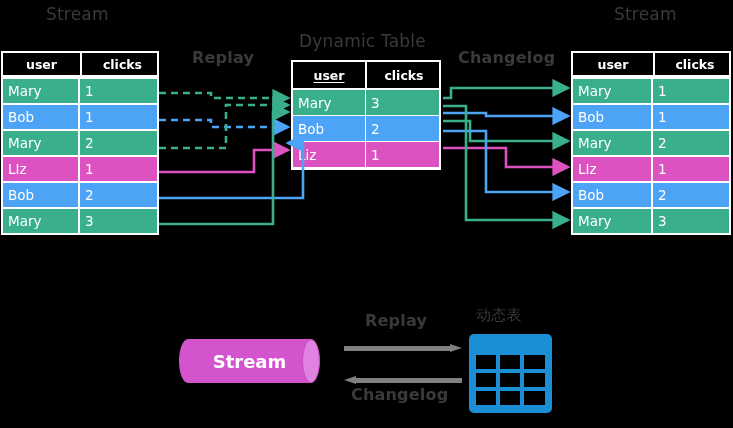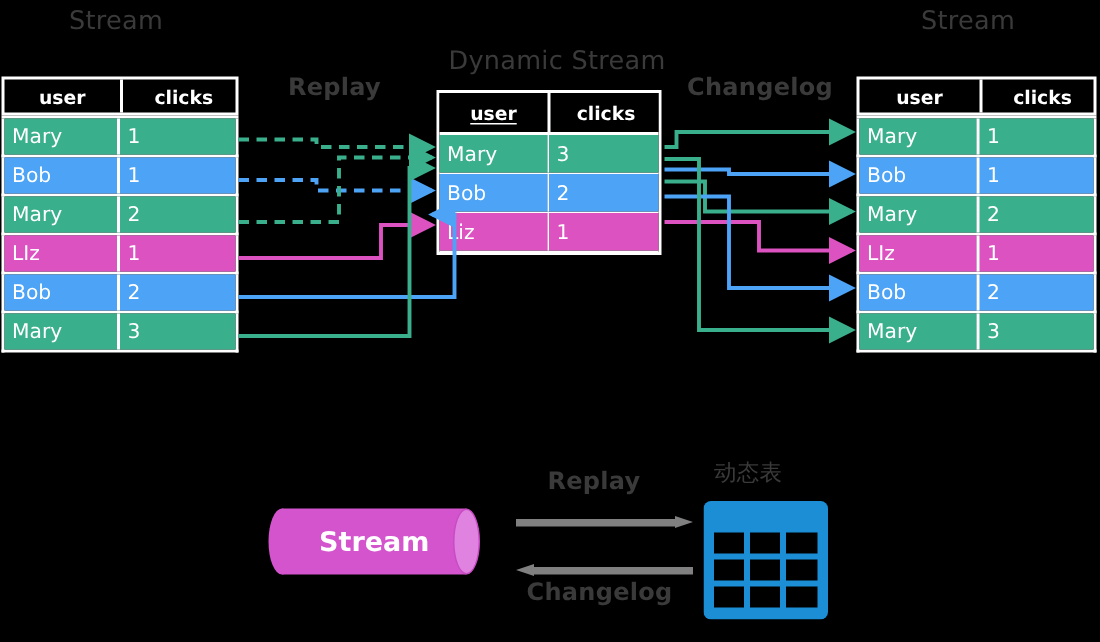--- a/index.html
+++ b/index.html
@@ -85,21 +85,21 @@
   
   svg.wires{position:absolute;left:0;top:0;width:733px;height:428px;
             pointer-events:none;}
 </style>
 </head>
 <body>
 
 <div class="stage">
 
   <div class="title" style="left:46px;top:4px;">Stream</div>
-  <div class="title" style="left:299px;top:31px;">Dynamic Stream</div>
+  <div class="title" style="left:299px;top:31px;">Dynamic Table</div>
   <div class="title" style="left:614px;top:4px;">Stream</div>
   <div class="title sm" style="left:192px;top:48px;">Replay</div>
   <div class="title sm" style="left:458px;top:48px;">Changelog</div>
 
   <div class="tbl stream" id="leftTable" style="left:1px;top:51px;width:158px;">
     <div class="hdr">
       <div class="c" style="width:77px;">user</div>
       <div class="c sep" style="width:81px;">clicks</div>
     </div>
     <div class="rows">

